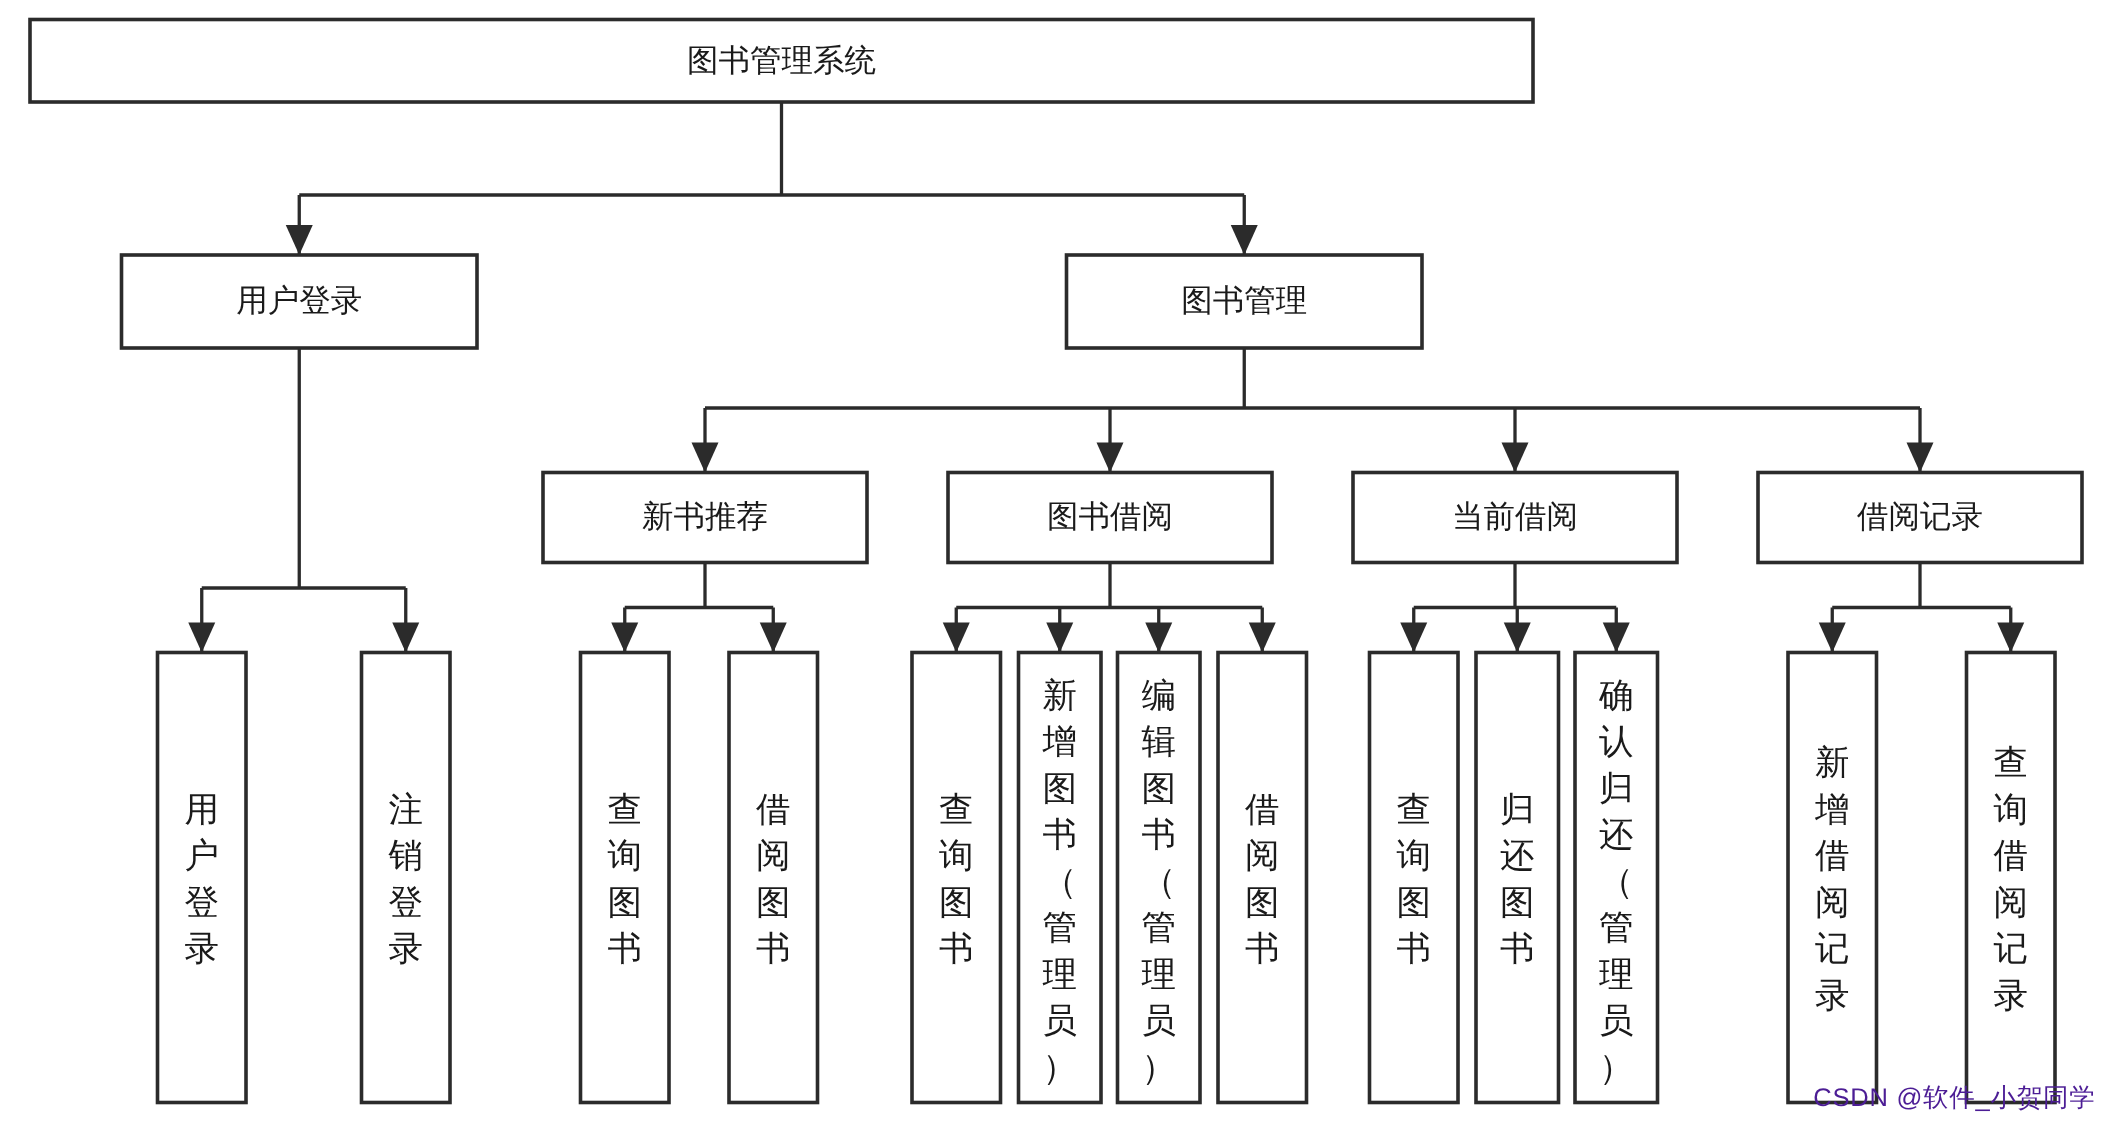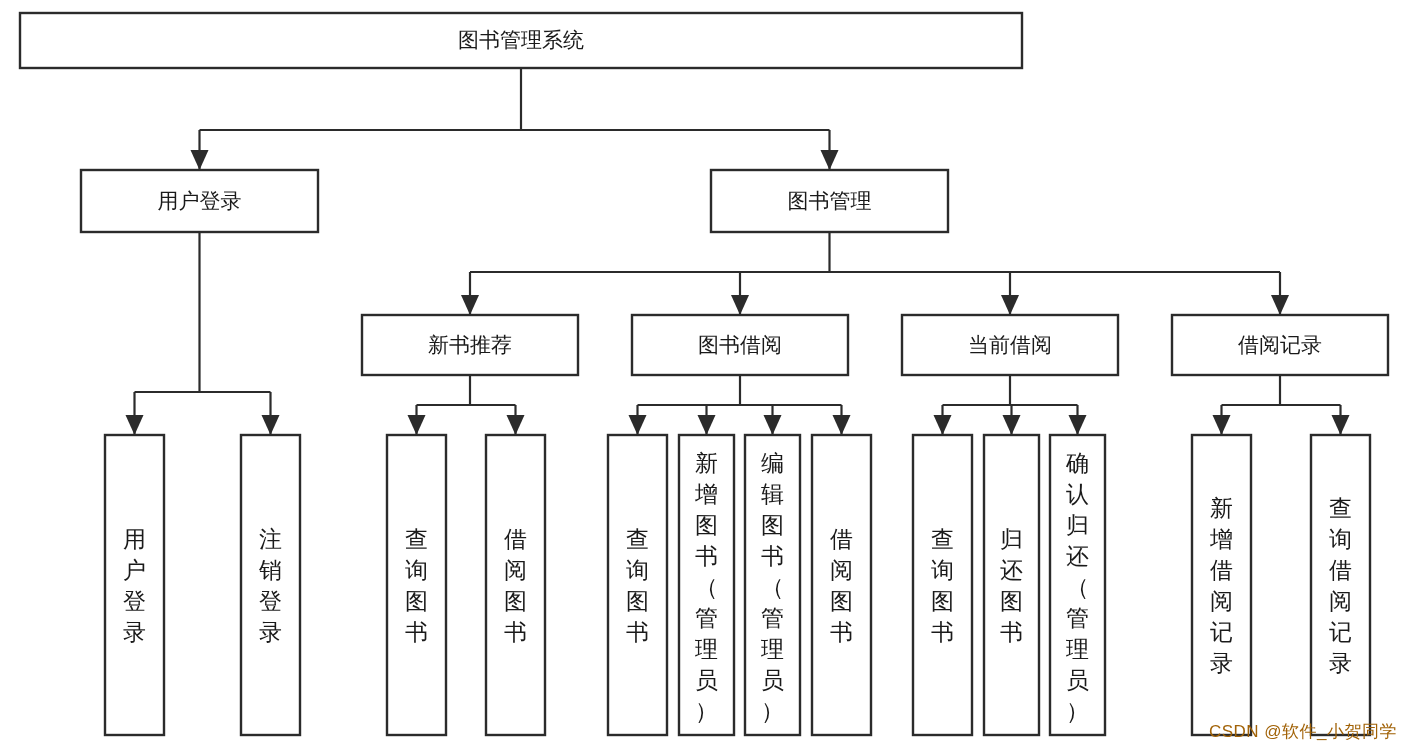--- a/index.html
+++ b/index.html
@@ -24,21 +24,21 @@
     font-size:23px;
     text-anchor:middle;
   }
   .edge-line{stroke:#2b2b2b;stroke-width:2.2;fill:none;}
   .arrow-head{fill:#2b2b2b;stroke:none;}
   .watermark{
     position:absolute;
     right:8px;bottom:4px;
     font-family:"Liberation Sans","DejaVu Sans",sans-serif;
     font-size:17px;
-    color:#a16207;
+    color:#4c1d95;
     letter-spacing:0.5px;
     white-space:nowrap;
     pointer-events:none;
   }
 </style>
 </head>
 <body>
 
 <div id="diagram-root">
   <svg id="diagram-svg" width="1405" height="747" viewBox="0 0 1405 747">

